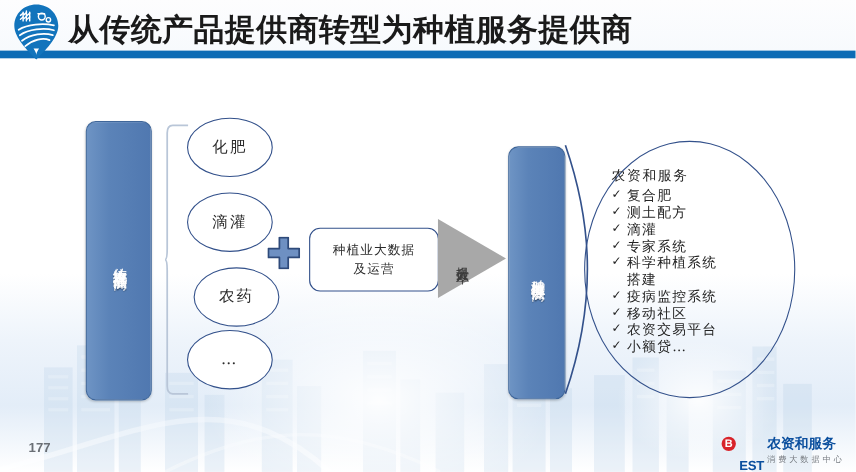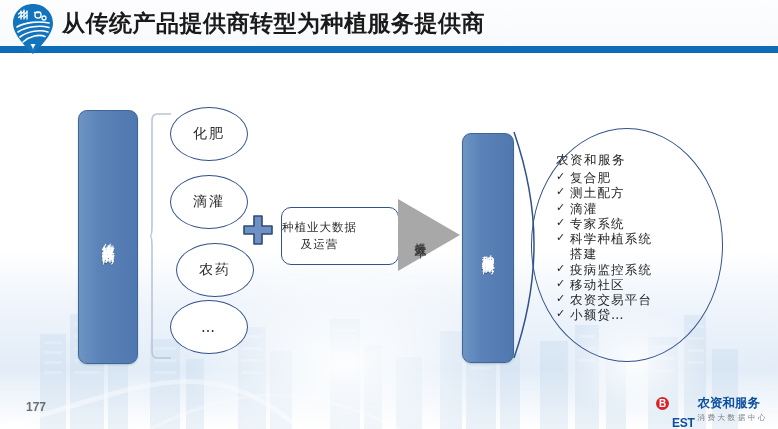--- a/index.html
+++ b/index.html
@@ -35,21 +35,21 @@
   }
   .hdr-fade{
     position:absolute;left:0;top:0;width:778px;height:46px;
     background:linear-gradient(to bottom,#fdfdfe,#f7fafd);
   }
   .pin{
     position:absolute;left:11px;top:3px;width:44px;height:52px;
   }
   .title{
     position:absolute;left:62px;top:8px;
-    font-size:23px;font-weight:bold;color:#1a1a1a;
+    font-size:28px;font-weight:bold;color:#1a1a1a;
     letter-spacing:.5px;white-space:nowrap;
     font-family:"DejaVu Sans","Liberation Sans",sans-serif;
   }
 
   
   .vbox{
     position:absolute;
     background:linear-gradient(to right,#6e94c4 0%,#5b83b8 35%,#5078b0 100%);
     border:1px solid #3f6699;border-radius:9px;
     box-shadow:0 1px 2px rgba(0,0,0,.18);
@@ -73,21 +73,21 @@
     text-align:center;
   }
 
   .bracket{position:absolute;left:150px;top:112px;width:22px;height:248px;}
 
   .plus{position:absolute;left:243px;top:215px;width:30px;height:30px;}
 
   .midbox{
     position:absolute;left:281px;top:207px;width:116px;height:56px;
     border:1.6px solid #33518b;border-radius:10px;background:#ffffff;
-    display:flex;align-items:center;justify-content:flex-start;text-align:center;
+    display:flex;align-items:center;justify-content:center;text-align:center;
     color:#2b2b2b;font-size:11.5px;line-height:1.5;letter-spacing:1px;
     font-family:"DejaVu Serif","Liberation Serif",serif;
   }
 
   .arrow{position:absolute;left:398px;top:199px;width:62px;height:72px;}
   .arrow-txt{
     position:absolute;left:402px;top:212px;width:36px;height:46px;
     writing-mode:vertical-rl;text-orientation:upright;
     display:flex;align-items:center;justify-content:center;
     color:#3a3a3a;font-size:12px;line-height:1.1;letter-spacing:1px;

